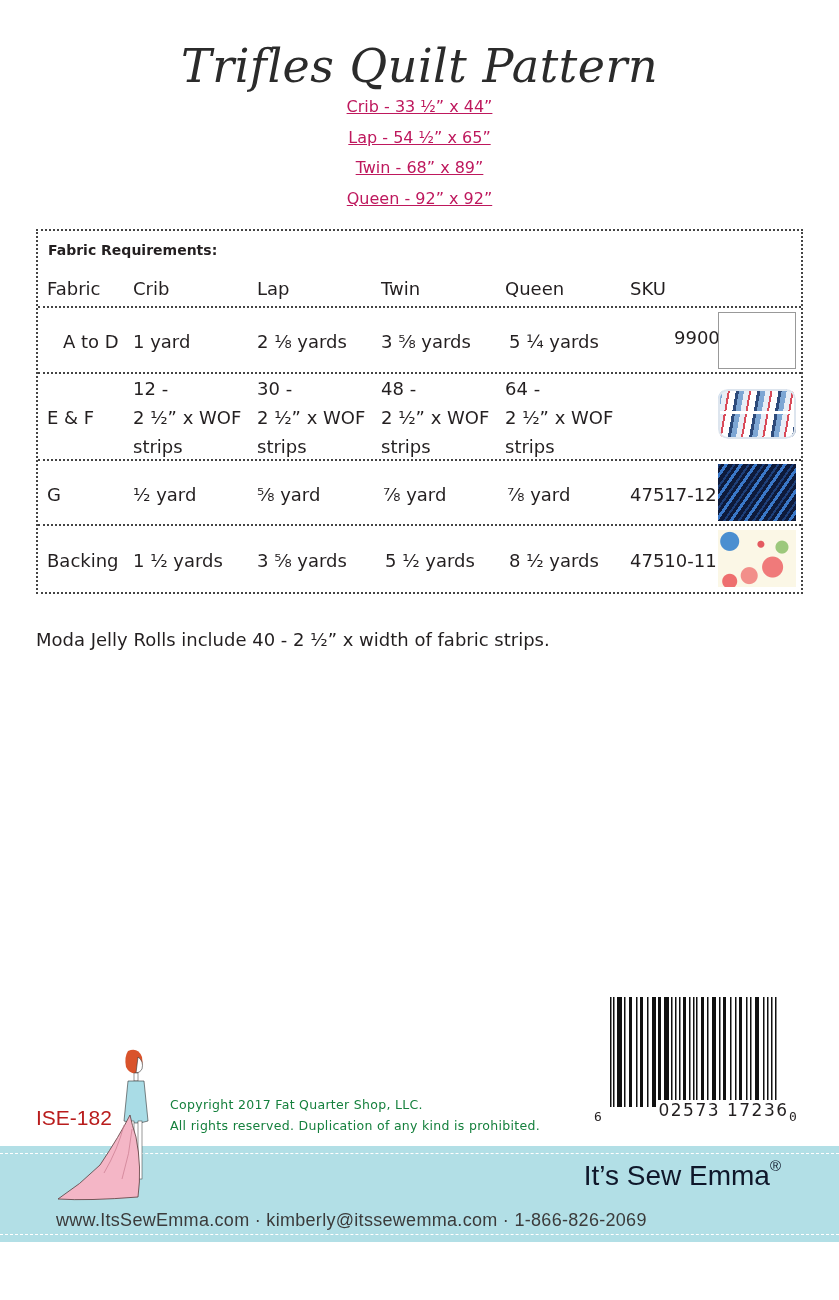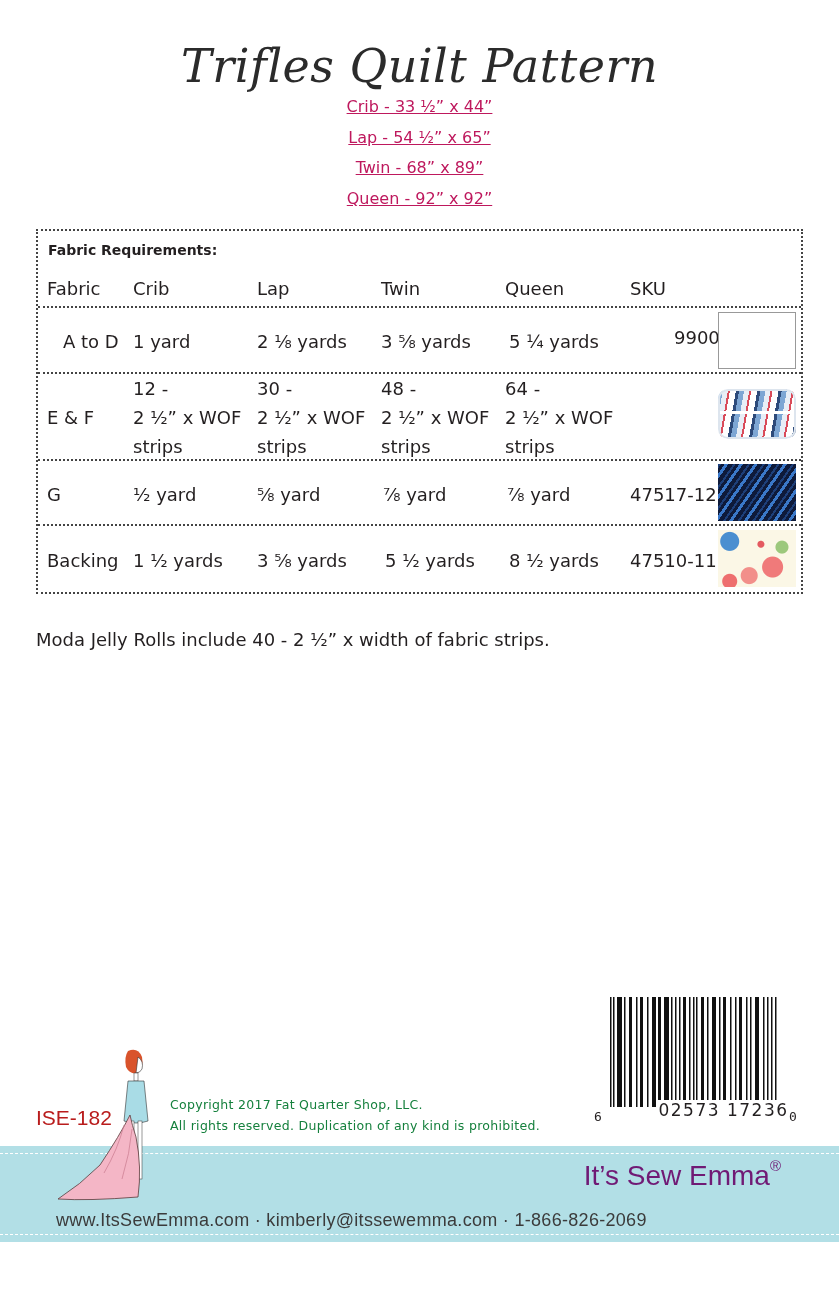--- a/index.html
+++ b/index.html
@@ -52,21 +52,21 @@
   .barcode .digits-mid { position: absolute; left: 18px; top: 103px; width: 135px; background: #fff; font-size: 17px; letter-spacing: 1.5px; font-family: "DejaVu Sans", sans-serif; text-align: center; margin-left: 30px; }
   .barcode .digits-right { position: absolute; left: 181px; top: 112px; font-size: 13px; font-family: "DejaVu Sans Mono", monospace; }
 
   .ise-code { position: absolute; left: 36px; top: 1106px; font-size: 21px; color: #b91c1c; font-family: "Liberation Sans", sans-serif; }
   .copyright { position: absolute; left: 170px; top: 1094px; font-size: 12.5px; color: #15803d; line-height: 21px; letter-spacing: 0.3px; }
 
   .banner {
     position: absolute; left: 0; top: 1146px; width: 839px; height: 96px; background: #b2dfe6;
   }
   .banner .stitch { position: absolute; left: 0; width: 839px; border-top: 1.5px dashed #ffffff; }
-  .brand { position: absolute; right: 58px; top: 14px; font-size: 28px; color: #701a75; font-family: "Liberation Sans", sans-serif; }
+  .brand { position: absolute; right: 58px; top: 14px; font-size: 28px; color: #0f172a; font-family: "Liberation Sans", sans-serif; }
   .brand sup { font-size: 15px; position: relative; top: -4px; }
   .contact { position: absolute; left: 56px; top: 64px; font-size: 18px; color: #3b3b3b; font-family: "Liberation Sans", sans-serif; letter-spacing: 0.3px; }
 
   .girl { position: absolute; left: 50px; top: 1045px; width: 100px; height: 160px; }
 </style>
 </head>
 <body>
 
 <div class="title">Trifles Quilt Pattern</div>
 

